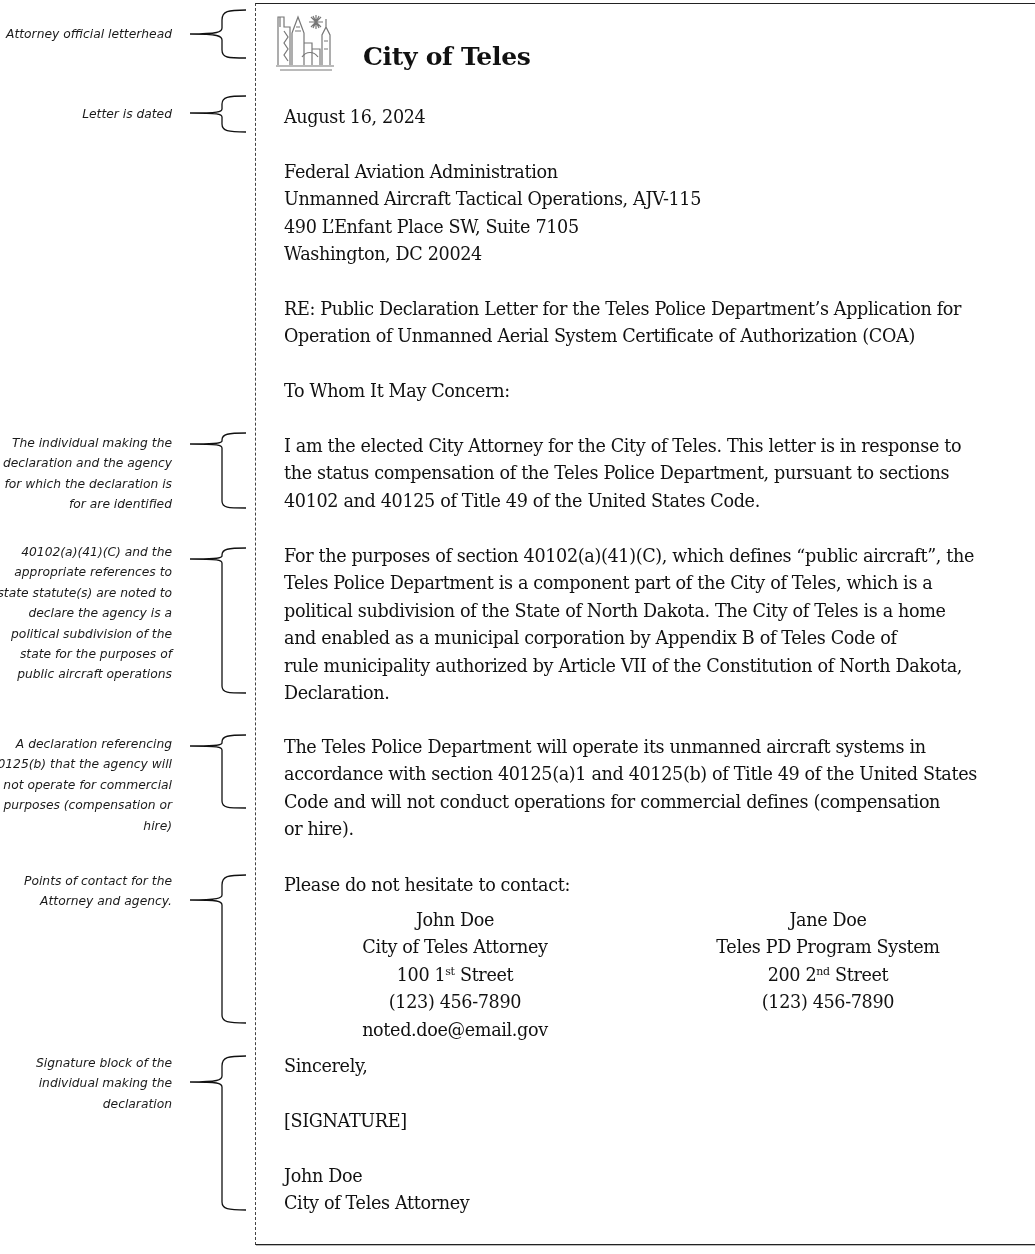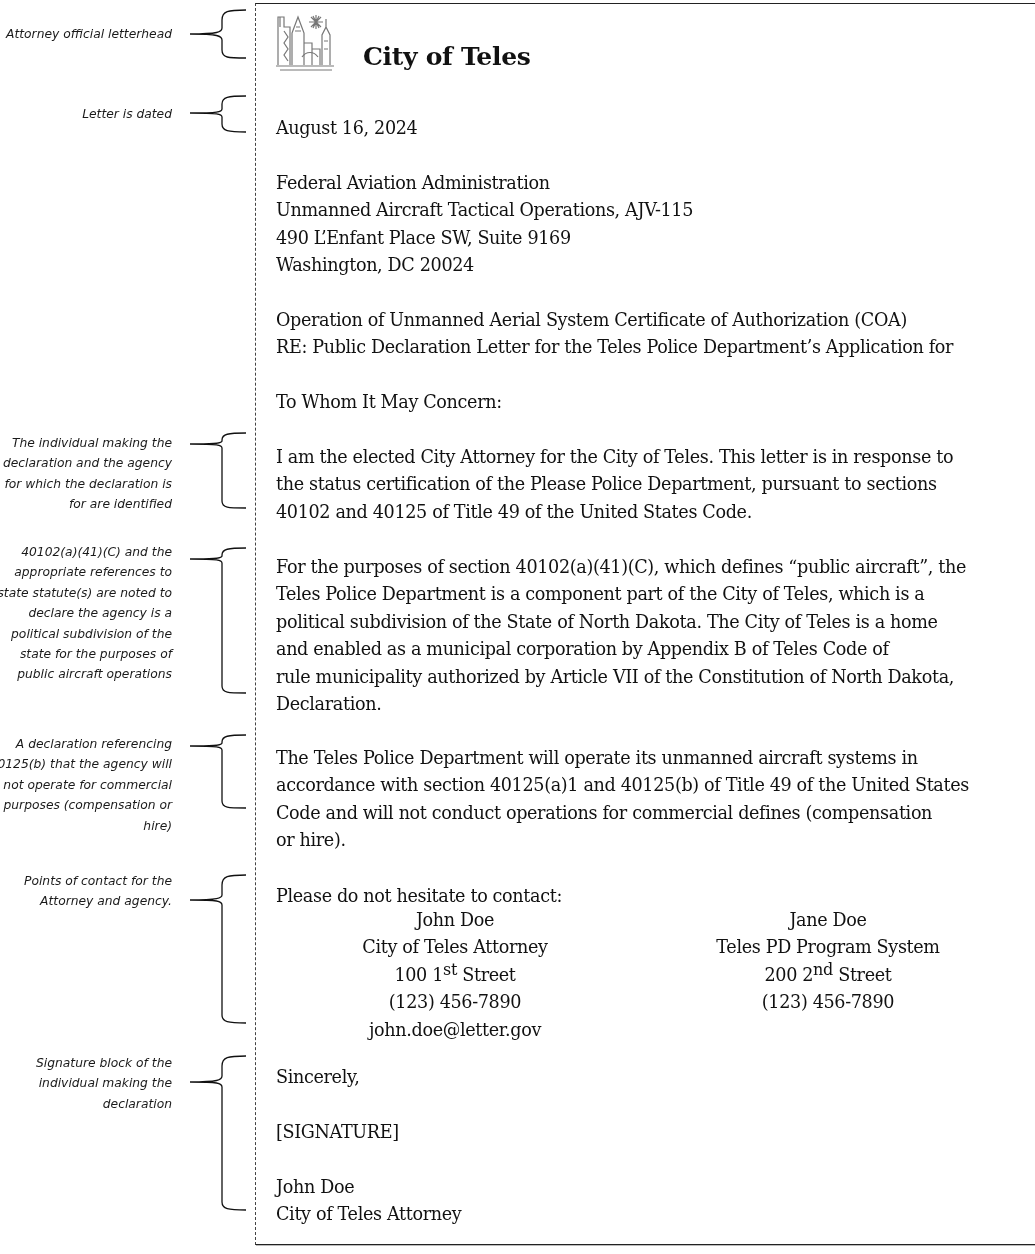--- a/index.html
+++ b/index.html
@@ -15,33 +15,33 @@
     position: absolute; left: 255px; top: 3px; width: 920px; height: 1242px;
     border-top: 1.5px solid #222; border-right: 1.5px solid #222; border-bottom: 1.5px solid #222;
     border-left: 1px dashed #444; box-sizing: border-box;
     box-shadow: 1px 1px 0 #bbb;
   }
   .doc {
     position: absolute; left: 12px; top: 0; width: 750px;
     font-family: "DejaVu Serif", serif; font-size: 17.6px; line-height: 27.4px; color: #111;
     letter-spacing: -0.35px;
   }
-  .doc .blk { position: absolute; left: 8px; width: 750px; margin-top: 11px; }
+  .doc .blk { position: absolute; left: 16px; width: 750px; }
   .logo { position: absolute; left: 18px; top: 9px; width: 62px; height: 58px; }
   .logo svg { stroke: #777; fill: none; stroke-width: 1.2; }
   .title {
     position: absolute; left: 107px; top: 38px; font-family: "DejaVu Serif", serif;
     font-weight: bold; font-size: 25px; letter-spacing: -0.3px; color: #111;
   }
   .line { display: block; white-space: nowrap; }
   .contacts { position: absolute; top: 903px; left: 0; width: 750px; }
   .contact-col { position: absolute; top: 0; width: 330px; text-align: center; }
   .contact-col.left { left: 22px; }
   .contact-col.right { left: 395px; }
-  sup { font-size: 16px; line-height: 0; vertical-align: 6px; }
+  sup { font-size: 11px; line-height: 0; vertical-align: 6px; }
 </style>
 </head>
 <body>
 
 <div class="annot" style="top:24px;">
   <span class="line">Attorney official letterhead</span>
 </div>
 <svg class="brace" style="top:8px;height:54px;" viewBox="0 0 62 54">
     <path d="M60 2 C42 2 36 3 36 12 L36 20 C36 24 32 26 4 26 C32 26 36 28 36 32 L36 42 C36 50 42 50 60 50"></path>
   </svg>
@@ -128,34 +128,34 @@
     </svg>
   </div>
   <div class="title">City of Teles</div>
 
   <div class="doc">
     <div class="blk" style="top:100px;">August 16, 2024</div>
 
     <div class="blk" style="top:155px;">
       <span class="line">Federal Aviation Administration</span>
       <span class="line">Unmanned Aircraft Tactical Operations, AJV-115</span>
-      <span class="line">490 L’Enfant Place SW, Suite 9169</span>
+      <span class="line">490 L’Enfant Place SW, Suite 7105</span>
       <span class="line">Washington, DC 20024</span>
     </div>
 
     <div class="blk" style="top:292px;">
+      <span class="line">RE: Public Declaration Letter for the Teles Police Department’s Application for</span>
       <span class="line">Operation of Unmanned Aerial System Certificate of Authorization (COA)</span>
-      <span class="line">RE: Public Declaration Letter for the Teles Police Department’s Application for</span>
     </div>
 
     <div class="blk" style="top:374px;">To Whom It May Concern:</div>
 
     <div class="blk" style="top:429px;">
       <span class="line">I am the elected City Attorney for the City of Teles. This letter is in response to</span>
-      <span class="line">the status certification of the Please Police Department, pursuant to sections</span>
+      <span class="line">the status compensation of the Teles Police Department, pursuant to sections</span>
       <span class="line">40102 and 40125 of Title 49 of the United States Code.</span>
     </div>
 
     <div class="blk" style="top:539px;">
       <span class="line">For the purposes of section 40102(a)(41)(C), which defines “public aircraft”, the</span>
       <span class="line">Teles Police Department is a component part of the City of Teles, which is a</span>
       <span class="line">political subdivision of the State of North Dakota. The City of Teles is a home</span>
       <span class="line">and enabled as a municipal corporation by Appendix B of Teles Code of</span>
       <span class="line">rule municipality authorized by Article VII of the Constitution of North Dakota,</span>
       <span class="line">Declaration.</span>
@@ -169,21 +169,21 @@
     </div>
 
     <div class="blk" style="top:868px;">Please do not hesitate to contact:</div>
 
     <div class="contacts">
       <div class="contact-col left">
         <span class="line">John Doe</span>
         <span class="line">City of Teles Attorney</span>
         <span class="line"><span>100 1</span><sup>st</sup><span> Street</span></span>
         <span class="line">(123) 456-7890</span>
-        <span class="line">john.doe@letter.gov</span>
+        <span class="line">noted.doe@email.gov</span>
       </div>
       <div class="contact-col right">
         <span class="line">Jane Doe</span>
         <span class="line">Teles PD Program System</span>
         <span class="line"><span>200 2</span><sup>nd</sup><span> Street</span></span>
         <span class="line">(123) 456-7890</span>
       </div>
     </div>
 
     <div class="blk" style="top:1049px;">Sincerely,</div>

